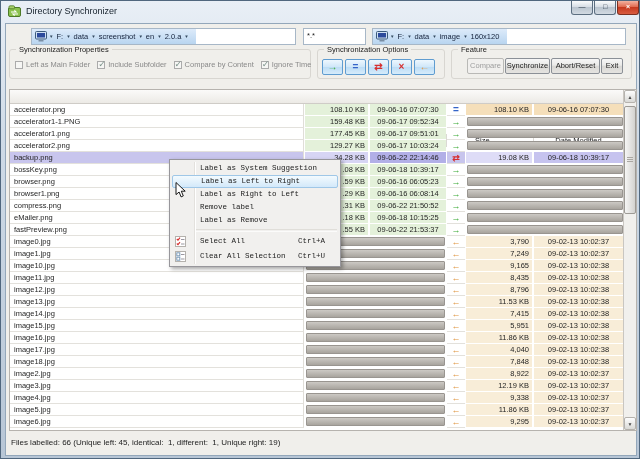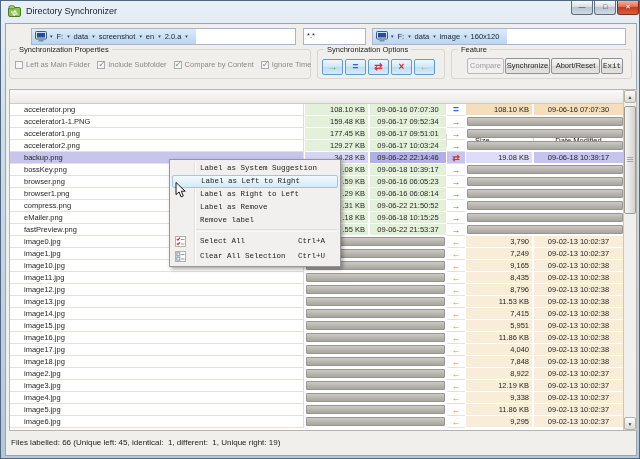--- a/index.html
+++ b/index.html
@@ -48,21 +48,21 @@
   
   .table{position:absolute;left:8px;top:88px;width:628px;height:342px;background:#fff;border:1px solid #b6b3ae;box-sizing:border-box;}
   .thead{position:absolute;left:0;top:0;width:614px;height:14px;background:linear-gradient(#fbfaf9,#eceae6);border-bottom:1px solid #cfccc7;display:flex;box-sizing:border-box;}
   .th{height:13px;line-height:13px;font-size:7.5px;color:#222;border-right:1px solid #dbd9d4;box-sizing:border-box;overflow:hidden;white-space:nowrap;margin-top:44px;}
   .th.t-name{padding-left:5px;}
   .th.t-size{padding-left:10px;}
   .th.t-date{text-align:center;}
   .rows{position:absolute;left:0;top:14px;width:614px;height:324px;}
   .trow{position:relative;height:12px;}
   .cell{position:absolute;top:0;height:12px;line-height:12px;font-size:7.5px;color:#1f1f1f;box-sizing:border-box;overflow:hidden;white-space:nowrap;}
-  .c-name{left:0;width:294px;padding-left:14px;background:#fff;border-right:1px solid #e0ded9;border-bottom:1px solid #e3e1dc;}
+  .c-name{left:0;width:294px;padding-left:4px;background:#fff;border-right:1px solid #e0ded9;border-bottom:1px solid #e3e1dc;}
   .c-lsize{left:295px;width:64px;text-align:right;padding-right:3px;background:var(--left_cell);border-right:1px solid #fff;border-bottom:1px solid #fff;}
   .c-ldate{left:360px;width:76px;text-align:center;background:var(--left_cell);border-bottom:1px solid #fff;}
   .c-icol{left:437px;width:18px;text-align:center;background:#fff;border-bottom:1px solid #e3e1dc;}
   .c-rsize{left:456px;width:67px;text-align:right;padding-right:3px;background:var(--right_cell);border-right:1px solid #fff;border-bottom:1px solid #fff;}
   .c-rdate{left:524px;width:89px;text-align:center;background:var(--right_cell);border-bottom:1px solid #fff;}
   .bar{position:absolute;top:1px;height:9px;border:1px solid #999590;border-radius:1px;box-sizing:border-box;
     background:linear-gradient(var(--empty_top),var(--empty_bottom));}
   .lbar{left:296px;width:139px;}
   .rbar{left:457px;width:156px;}
   .trow.ident .c-rsize,.trow.ident .c-rdate{background:var(--identical_cell);}
@@ -203,21 +203,21 @@
           <span class="opt-glyph" style="color: rgb(224, 149, 63);">←</span>
         </span>
       </div>
   </div>
   <div class="group" id="grp-feat">
     <span class="gtitle">Feature</span>
     <div class="feat-row" id="feat-row">
         <span class="btn disabled" style="width: 37px;">Compare</span>
         <span class="btn" style="width: 45px;">Synchronize</span>
         <span class="btn" style="width: 49px;">Abort/Reset</span>
-        <span class="btn" style="width: 22px; font-family: Liberation Mono, monospace;">Exit</span>
+        <span class="btn" style="width: 22px;">Exit</span>
       </div>
   </div>
 
   <div class="table">
     <div class="thead" id="thead">
         <span class="th t-name" style="width: 294px;">Name</span>
         <span class="th t-size" style="width: 65px;">Size</span>
         <span class="th t-date" style="width: 78px;">Date Modified</span>
         <span class="th t-icon" style="width: 18px;"></span>
         <span class="th t-size" style="width: 69px;">Size</span>
@@ -422,22 +422,22 @@
       <div class="sbtn down">▼</div>
     </div>
   </div>
 
   <div id="menu">
     <div class="menu-gutter"></div>
     <div id="menu-items">
         <div class="mitem"><span class="mlabel">Label as System Suggestion</span></div>
         <div class="mitem hover"><span class="mlabel">Label as Left to Right</span></div>
         <div class="mitem"><span class="mlabel">Label as Right to Left</span></div>
+        <div class="mitem"><span class="mlabel">Remove label</span></div>
         <div class="mitem"><span class="mlabel">Label as Remove</span></div>
-        <div class="mitem"><span class="mlabel">Remove label</span></div>
         <div class="menu-sep"></div>
         <div class="mitem hasicon"><span class="micon"><svg width="11" height="11" viewBox="0 0 11 11">
               <rect x="0.5" y="0.5" width="10" height="10" fill="#fff" stroke="#b4b1ac"></rect>
               <path d="M1.8 3l1.2 1.2L5 1.6" stroke="#d62f2f" stroke-width="1.1" fill="none"></path>
               <path d="M1.8 7.5l1.2 1.2L5 6.1" stroke="#d62f2f" stroke-width="1.1" fill="none"></path>
               <rect x="6" y="3" width="3.5" height="1" fill="#9a97a0"></rect>
               <rect x="6" y="7.5" width="3.5" height="1" fill="#9a97a0"></rect>
             </svg></span><span class="mlabel">Select All</span><span class="msc">Ctrl+A</span></div>
         <div class="mitem hasicon"><span class="micon"><svg width="11" height="11" viewBox="0 0 11 11">
               <rect x="0.5" y="0.5" width="10" height="10" fill="#fff" stroke="#b4b1ac"></rect>

